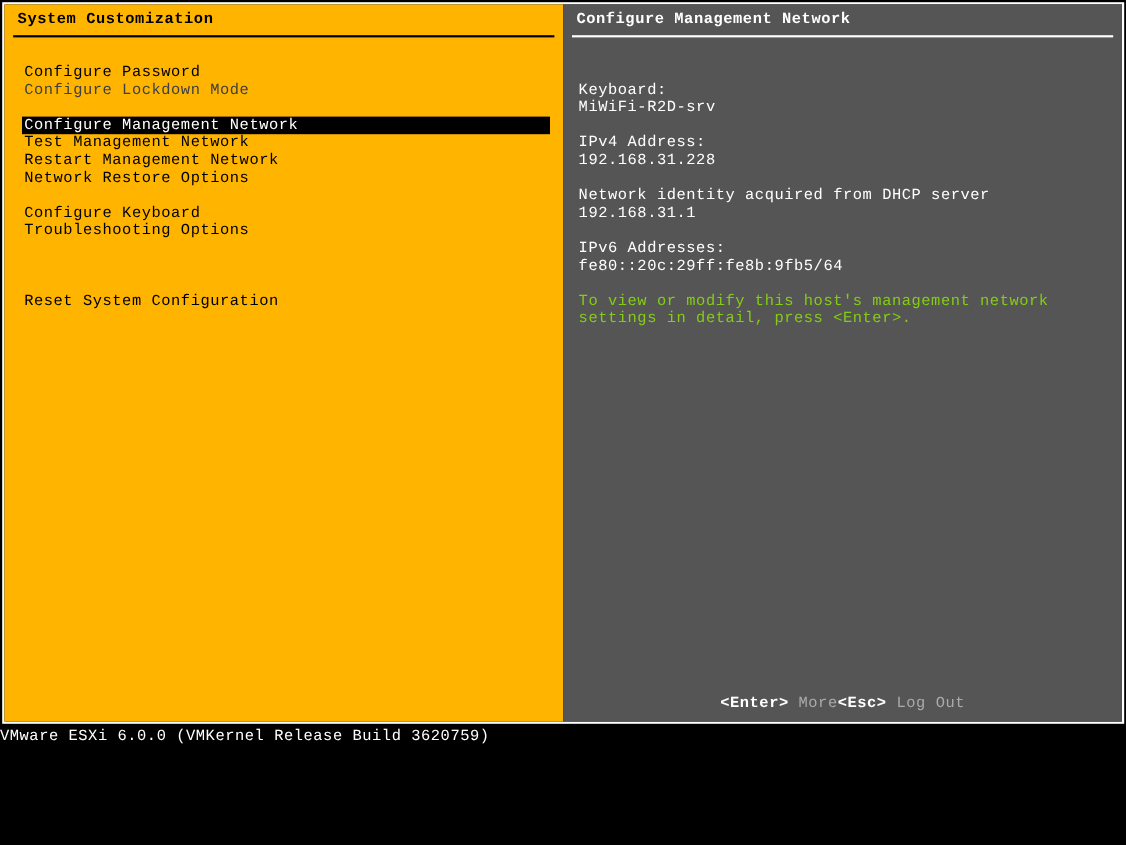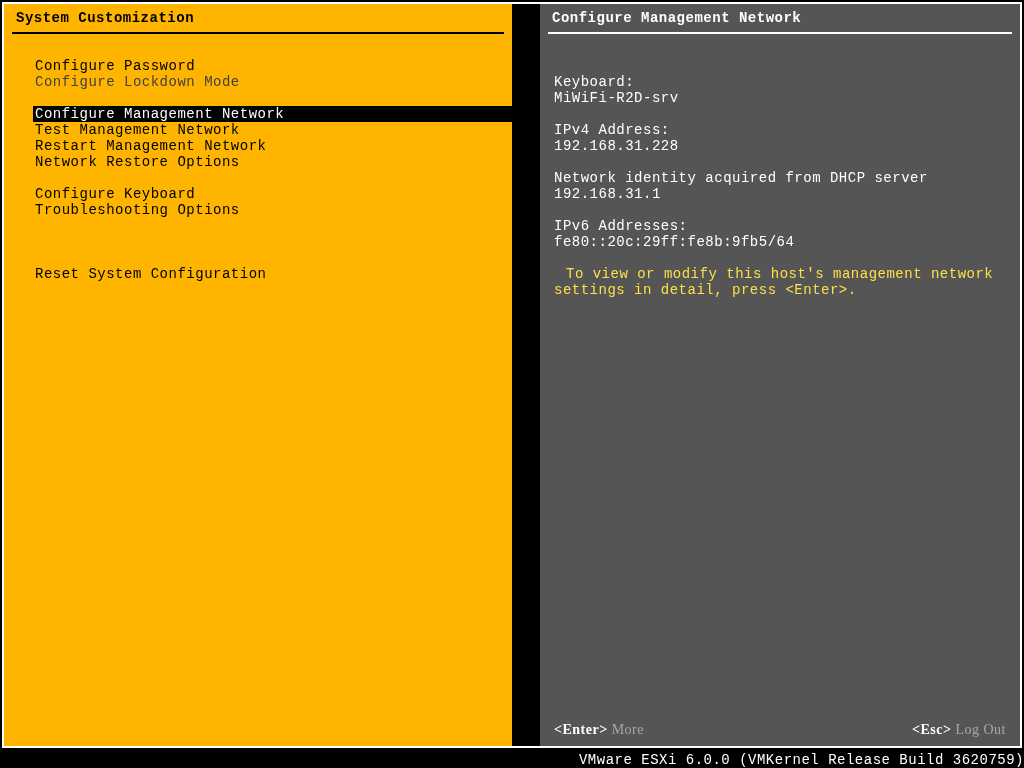--- a/index.html
+++ b/index.html
@@ -8,24 +8,23 @@
       height: 768px;
       background: #000;
       font-family: "Courier New", monospace;
       font-size: 14px;
       overflow: hidden;
       letter-spacing: 0.5px;
     }
     .outer {
       border: 2px solid #fff;
       width: 1020px;
-      height: 746px;
+      height: 656px;
       margin: 2px;
       display: flex;
-      gap: 28px;
     }
     .left-pane {
       width: 50%;
       background: #ffb400;
       color: #000;
       display: flex;
       flex-direction: column;
     }
     .right-pane {
       width: 50%;
@@ -44,21 +43,20 @@
       border-top: 2px solid #000;
       margin: 0 8px 0 8px;
     }
     .divider-right {
       border-top: 2px solid #fff;
       margin: 0 8px 0 8px;
     }
     .menu {
       padding: 24px 12px 12px 18px;
       flex: 1;
-      margin-left: 13px;
     }
     .menu-item {
       line-height: 16px;
       cursor: pointer;
       white-space: pre;
     }
     .menu-item.disabled {
       color: #404040;
       cursor: default;
     }
@@ -70,32 +68,31 @@
       margin-left: -2px;
       padding-left: 2px;
     }
     .spacer { height: 16px; }
     .detail {
       padding: 24px 14px 12px 14px;
       flex: 1;
       line-height: 16px;
       white-space: pre-wrap;
     }
-    .detail .dim { color: #fde047; margin-left: 12px; }
+    .detail .dim { color: #84cc16; }
     .right-footer {
       display: flex;
-      justify-content: space-between;
+      justify-content: center;
       padding: 4px 14px 8px 14px;
       color: #aaa;
-      font-family: Liberation Serif, serif;
     }
     .right-footer .key { color: #fff; font-weight: bold; }
     .bottom-bar {
       width: 1024px;
-      text-align: right;
+      text-align: left;
       color: #fff;
       font-size: 14px;
       line-height: 18px;
       padding-top: 1px;
     }
   </style>
 </head>
 <body>
 
 <div class="outer">

